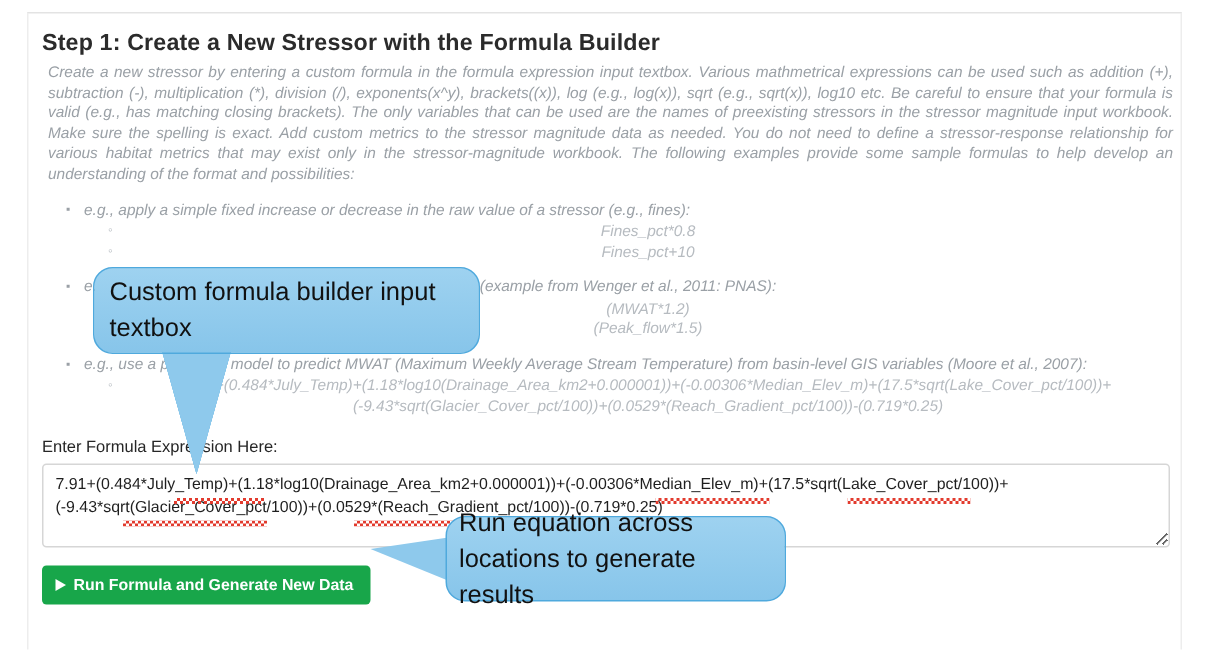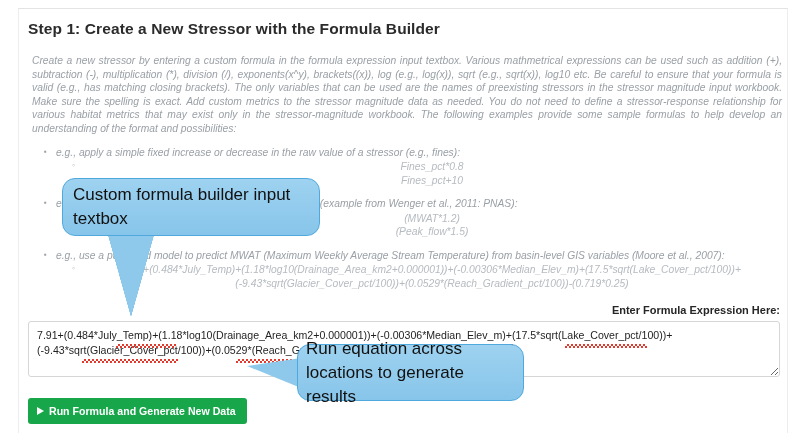--- a/index.html
+++ b/index.html
@@ -25,21 +25,21 @@
     border-right:1px solid #ededed;
     background:#fff;
     box-sizing:border-box;
   }
   .content{
     position:absolute;
     left:28px;top:20px;
     width:752px;
   }
   h1.step-title{
-    margin:0 0 16px 0;
+    margin:0 0 4px 0;
     font-size:15.5px;
     font-weight:bold;
     color:#2b2b2b;
     letter-spacing:0.1px;
   }
   p.intro{
     margin:4px;
     font-size:10.3px;
     line-height:13.6px;
     color:#9aa0a6;
@@ -91,23 +91,22 @@
     font-size:9px;
     color:#b6bbc0;
     font-style:normal;
   }
   .formula-example{ white-space:normal; }
 
   label.field-label{
     display:block;
     margin:14px 0 5px 0;
     font-size:11px;
-    font-weight:bold;
+    font-weight:normal;
     color:#262626;
-    text-align:right;
   }
   .textarea-wrap{
     position:relative;
     width:752px;
   }
   textarea.formula-input{
     width:752px;
     height:56px;
     box-sizing:border-box;
     border:1px solid #d6d6d6;
@@ -130,21 +129,21 @@
       radial-gradient(circle at 1px 3px, #e23b2e 1.1px, transparent 1.3px),
       radial-gradient(circle at 3px 1px, #e23b2e 1.1px, transparent 1.3px);
     background-size:4px 4px;
     background-repeat:repeat-x;
     pointer-events:none;
   }
   .run-btn{
     display:inline-flex;
     align-items:center;
     gap:5px;
-    margin-top:17px;
+    margin-top:7px;
     background:#18a64a;
     border:none;
     border-radius:3px;
     color:#ffffff;
     font-size:10.6px;
     font-weight:bold;
     padding:7px 11px 7px 9px;
     cursor:pointer;
     font-family:"Liberation Sans", sans-serif;
   }

